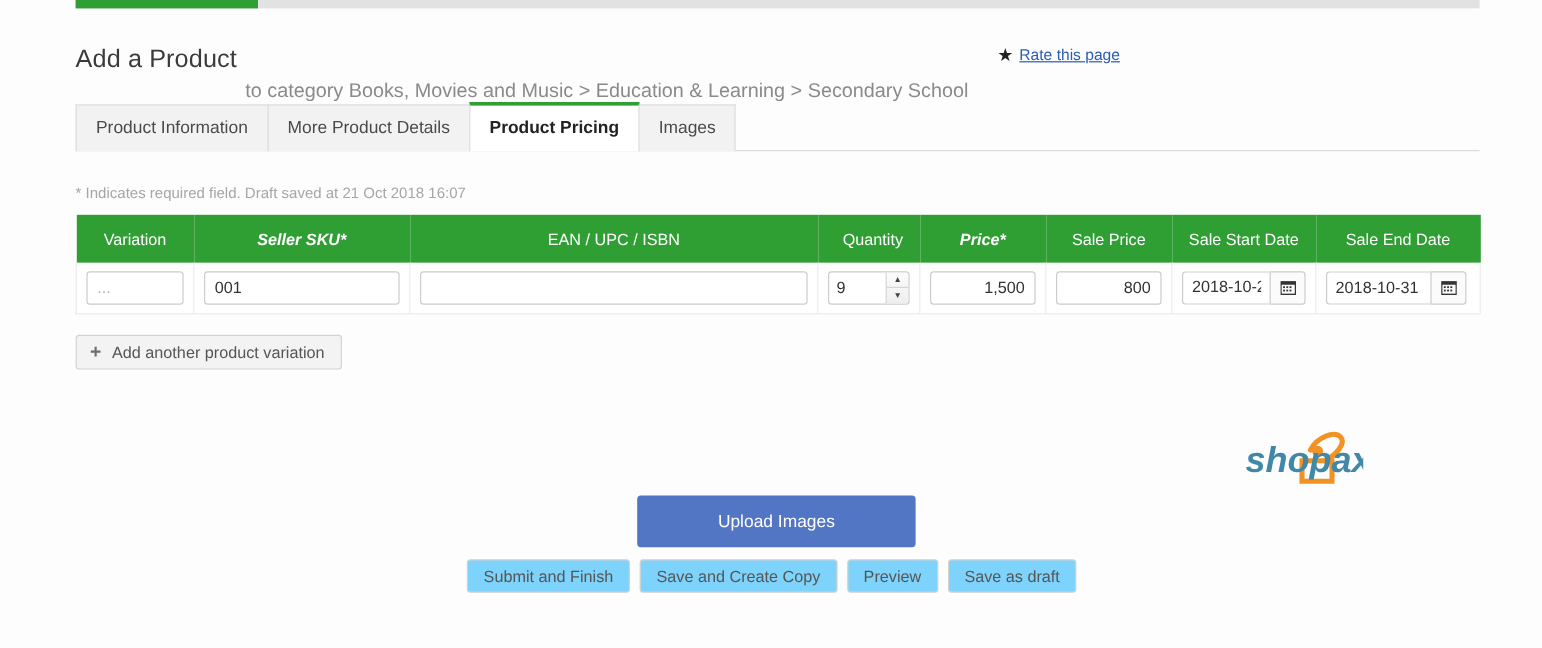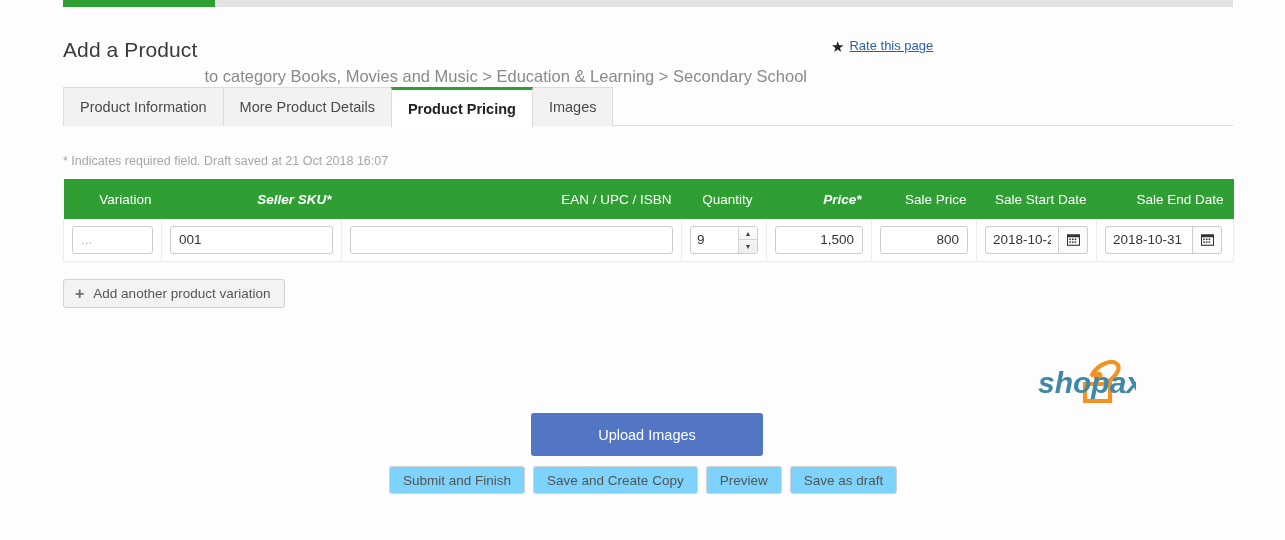--- a/index.html
+++ b/index.html
@@ -71,20 +71,21 @@
     cursor: pointer;
   }
 
   
   .tabs {
     position: absolute;
     left: 63px; top: 86px;
     width: 1170px;
     height: 40px;
     display: flex;
+    align-items: flex-end;
     border-bottom: 1px solid #dcdcdc;
   }
   .tab {
     height: 39px;
     padding: 0 16px;
     display: flex;
     align-items: center;
     justify-content: center;
     font-size: 14.5px;
     color: #4a4a4a;
@@ -121,21 +122,21 @@
     border-collapse: collapse;
     table-layout: fixed;
   }
   .ptable thead th {
     background: #2f9e33;
     color: #ffffff;
     font-size: 13.5px;
     font-weight: normal;
     height: 40px;
     padding: 0 10px;
-    text-align: right;
+    text-align: center;
     vertical-align: middle;
     white-space: nowrap;
   }
   .ptable thead th.req { font-weight: bold; font-style: italic; }
   .ptable thead th.ralign { text-align: right; padding-right: 14px; }
   .ptable tbody td {
     background: #ffffff;
     border: 1px solid #ececec;
     border-top: none;
     height: 42px;

